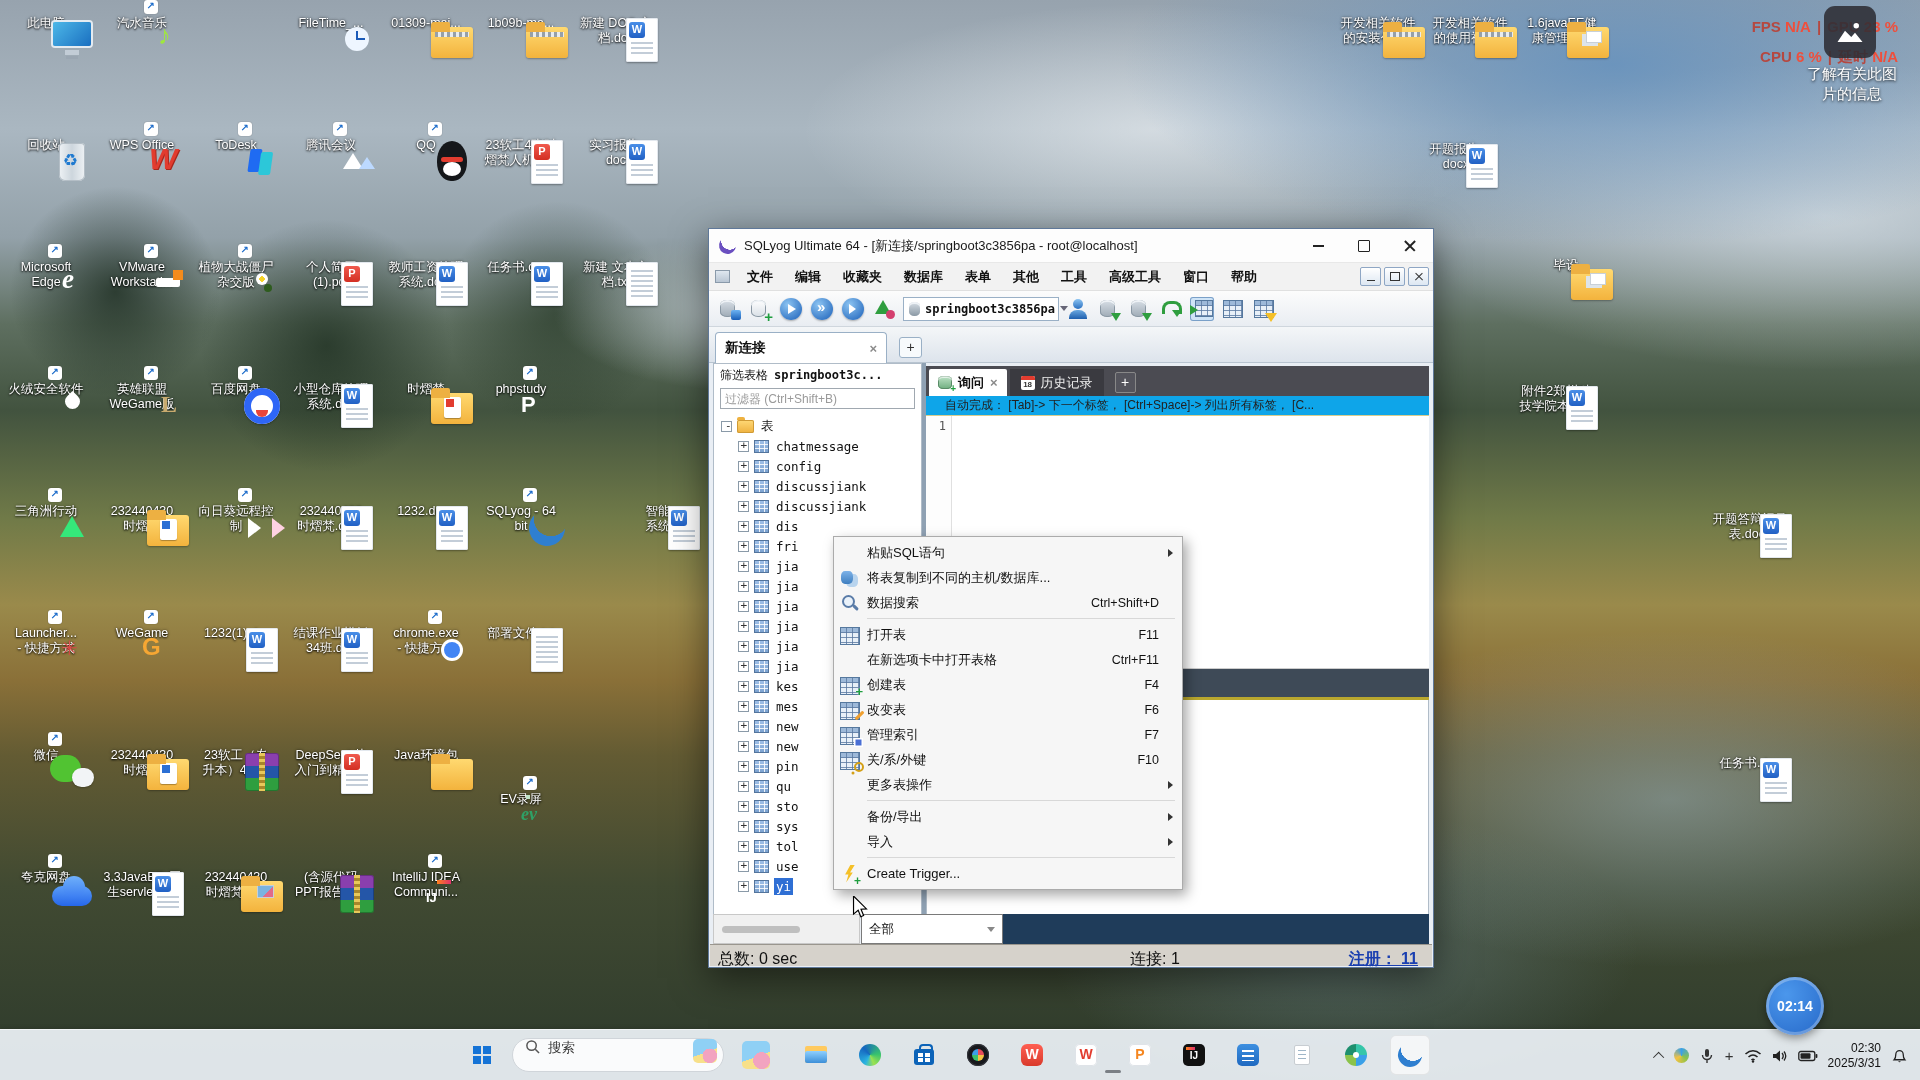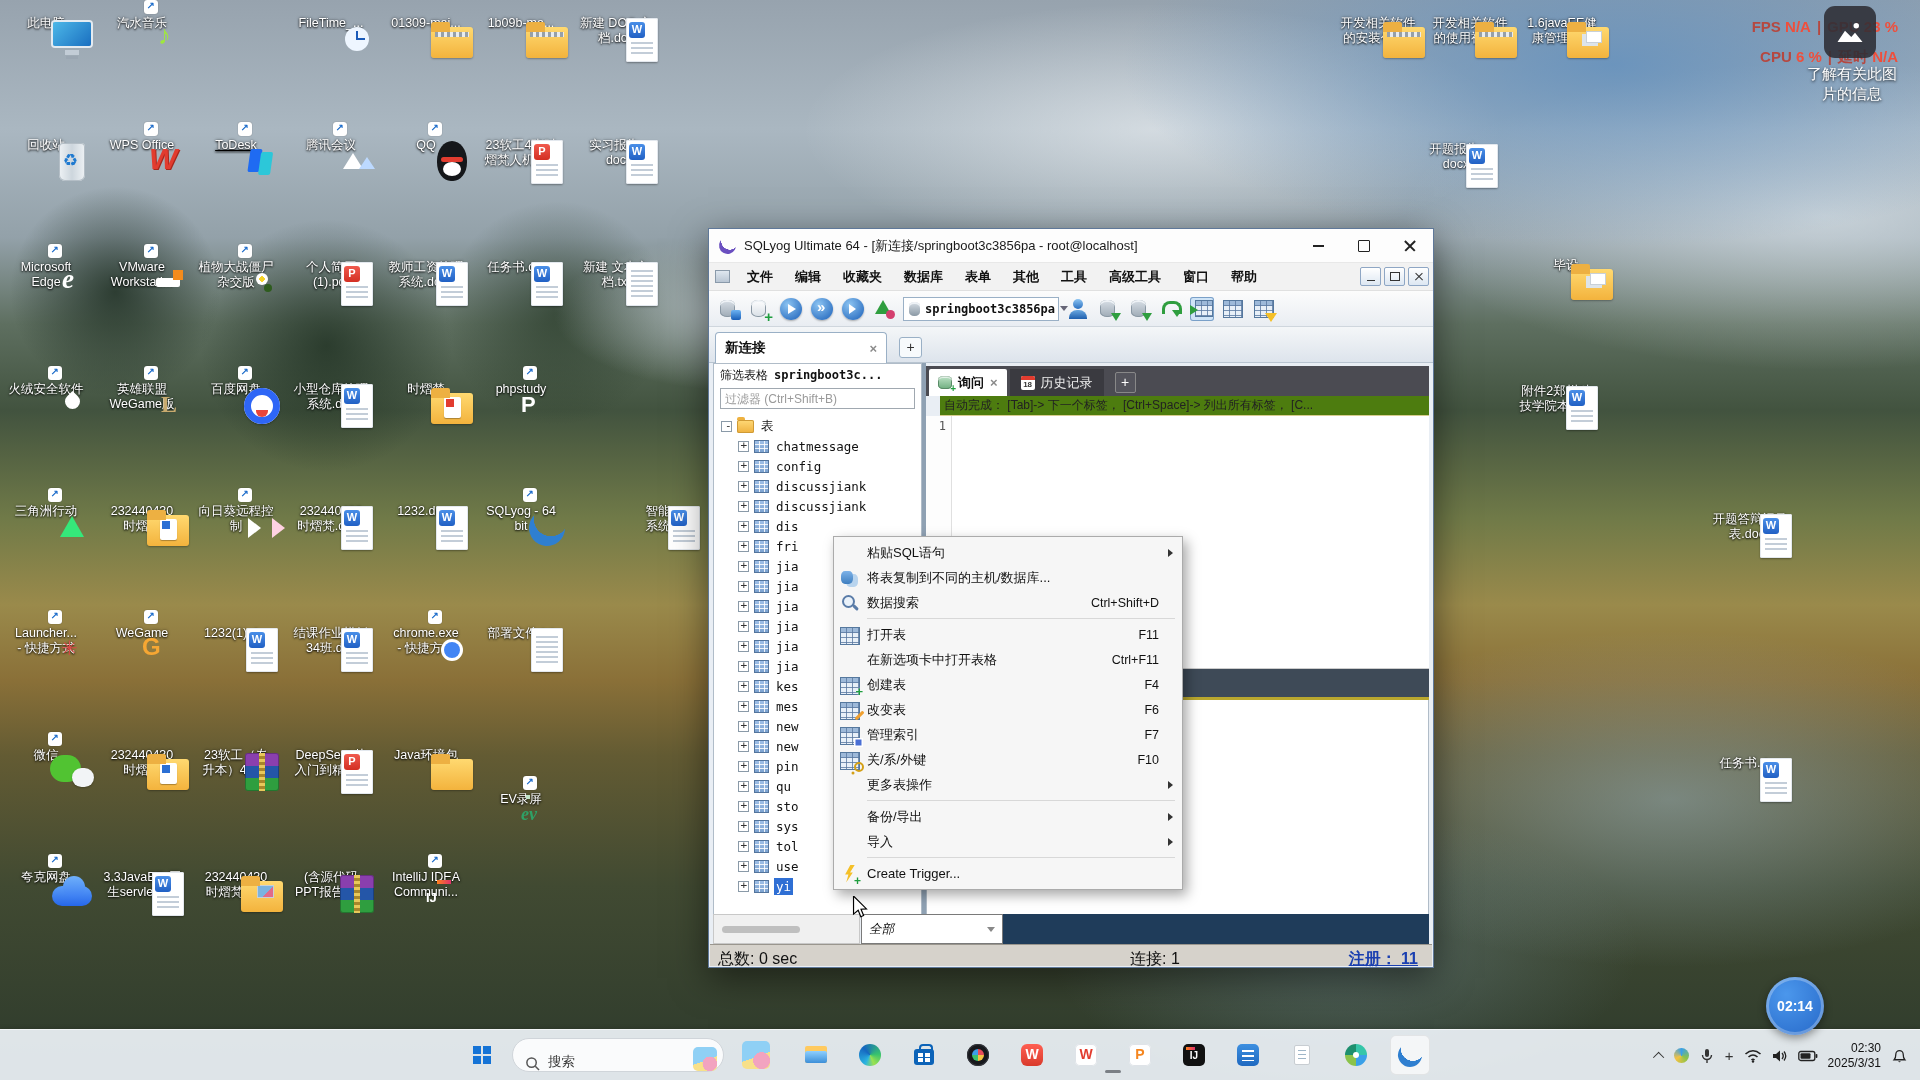--- a/index.html
+++ b/index.html
@@ -206,29 +206,29 @@
 .qtabs { height:30px; background:#4b4b52; display:flex; align-items:flex-end; padding-left:3px; gap:3px; }
 .qtab-active { background:#fff; height:27px; display:flex; align-items:center; gap:6px; padding:0 9px; font-size:13px; font-weight:bold; color:#111; border-radius:2px 2px 0 0; }
 .qdb { width:14px; height:13px; border-radius:5px/4px; background:linear-gradient(#bfe3c8,#6fae7f); box-shadow:inset 0 2px 0 rgba(255,255,255,.6), inset 0 0 0 1px #588a66; position:relative; }
 .qdb::after { content:"+"; position:absolute; right:-4px; bottom:-5px; font:bold 10px "Liberation Sans",sans-serif; color:#1f9e3f; }
 .qtab { background:#3a3a40; color:#eee; height:27px; display:flex; align-items:center; gap:6px; padding:0 11px; font-size:13px; }
 .cal { width:14px; height:14px; background:#fff; border-radius:2px; position:relative; overflow:hidden; flex:none; }
 .cal::before { content:""; position:absolute; top:0; left:0; right:0; height:4px; background:#e23c2f; }
 .cal .d { position:absolute; top:4px; left:0; right:0; text-align:center; font-size:8px; line-height:10px; color:#333; font-weight:bold; }
 .qadd { width:21px; height:21px; border:1px solid #888; background:#54545c; color:#fff; margin:0 0 3px 8px; text-align:center; line-height:19px; font-size:14px; border-radius:2px; }
 .qadd::before { content:"+"; }
-.hintbar { height:20px; background:#4d7c0f; border-bottom:1px solid #d8cd8e; font-size:12px; color:#222; display:flex; align-items:center; padding:0 4px; white-space:nowrap; overflow:hidden;margin-left:14px; }
+.hintbar { height:20px; background:#0ea5e9; border-bottom:1px solid #d8cd8e; font-size:12px; color:#222; display:flex; align-items:center; padding:0 19px; white-space:nowrap; overflow:hidden; }
 .editor { height:253px; background:#fff; position:relative; border-bottom:1px solid #ccc; }
 .gutter { position:absolute; left:0; top:0; bottom:0; width:26px; border-right:1px solid #e0e0e0; background:#fdfdfd; color:#555; font:12px "DejaVu Sans Mono",monospace; text-align:right; padding:3px 5px 0 0; }
 .result-band { height:28px; background:#3e4a57; position:relative; }
 .band-tab { position:absolute; left:236px; top:4px; width:20px; height:20px; background:linear-gradient(#ffe08a,#edb042); border-radius:2px; box-shadow:inset 0 0 0 1px #b8862f; }
 .yline { height:3px; background:#b9a72e; }
 .result-area { background:#fff; height:216px; border-left:1px solid #b0bcc8; border-right:1px solid #b0bcc8; }
 
-.bottom-strip { position:absolute; left:4px; right:4px; bottom:23px; height:30px; display:flex; align-items:stretch;font-style:italic; }
+.bottom-strip { position:absolute; left:4px; right:4px; bottom:23px; height:30px; display:flex; align-items:stretch; }
 .hscroll { width:147px; background:#f0f0f0; position:relative; border:1px solid #c8c8c8; }
 .hscroll .thumb { position:absolute; left:8px; top:11px; width:78px; height:7px; border-radius:4px; background:#bfbfbf; }
 .res-combo { width:142px; background:#fff; border:1px solid #7a7a7a; display:flex; align-items:center; padding:0 7px; font-size:12.5px; color:#111; margin-left:1px; }
 .res-combo .combo-chev { border-top-color:#888; }
 .navy { flex:1; background:#1f3c5a; }
 .statusbar { position:absolute; left:1px; right:1px; bottom:1px; height:22px; background:#d6d2cb; border-top:1px solid #9a968e; font-size:16px; color:#111; }
 .st-total { position:absolute; left:8px; top:4px; }
 .st-conn { position:absolute; left:420px; top:4px; }
 .st-reg { position:absolute; right:14px; top:4px; color:#1a3fb0; text-decoration:underline; font-weight:bold; }
 
@@ -265,21 +265,21 @@
 .tb-apps .tb-btn { position:static; }
 .tb-btn.active { background:rgba(255,255,255,.65); box-shadow:inset 0 0 0 1px rgba(0,0,0,.07); }
 .tb-btn.active::after { content:""; position:absolute; bottom:2px; left:50%; transform:translateX(-50%); width:16px; height:3px; border-radius:2px; background:#7a7f85; }
 .g { position:relative; width:26px; height:26px; display:block; }
 .g .in { position:absolute; display:none; font-style:normal; }
 .tb-start { width:18px; height:18px; background:
  linear-gradient(#1573d6 0 0) 0 0/8px 8px no-repeat,
  linear-gradient(#1573d6 0 0) 10px 0/8px 8px no-repeat,
  linear-gradient(#1573d6 0 0) 0 10px/8px 8px no-repeat,
  linear-gradient(#1573d6 0 0) 10px 10px/8px 8px no-repeat; }
-.search-pill { position:absolute; left:512px; top:8px; width:212px; height:34px; border-radius:17px; background:rgba(255,255,255,.85); border:1px solid #d0d5da; display:flex; align-items:flex-end; padding:0 6px 0 12px; gap:8px; font-size:13.5px; color:#3a3a3a; }
+.search-pill { position:absolute; left:512px; top:8px; width:212px; height:34px; border-radius:17px; background:rgba(255,255,255,.85); border:1px solid #d0d5da; display:flex; align-items:flex-start; padding:0 6px 0 12px; gap:8px; font-size:13.5px; color:#3a3a3a; }
 .mini-img { margin-left:auto; width:24px; height:24px; border-radius:5px; background:radial-gradient(circle at 70% 70%,#f2a3c0 0 30%,transparent 31%),linear-gradient(160deg,#8fd0f5 0 55%,#f7e08a 55%); }
 .tb-explorer::before { content:""; position:absolute; left:2px; top:4px; width:22px; height:17px; border-radius:2px; background:#ffca5f; }
 .tb-explorer::after { content:""; position:absolute; left:2px; top:9px; width:22px; height:12px; border-radius:2px; background:linear-gradient(#8fd0ff,#3d8fd8); }
 .tb-edge::before { content:""; position:absolute; inset:2px; border-radius:50%; background:conic-gradient(from 210deg,#2bb3e0,#1566c0 30%,#37c26e 65%,#9be24f 85%,#2bb3e0); }
 .tb-store::before { content:""; position:absolute; left:3px; top:7px; width:20px; height:16px; border-radius:3px; background:#0c63b8; }
 .tb-store::after { content:""; position:absolute; left:8px; top:2px; width:10px; height:6px; border:2px solid #0c63b8; border-bottom:none; border-radius:4px 4px 0 0; }
 .tb-store .in { display:block; left:7px; top:11px; width:12px; height:9px; background:
  linear-gradient(#fff 0 0) 0 0/5px 4px no-repeat, linear-gradient(#fff 0 0) 7px 0/5px 4px no-repeat,
  linear-gradient(#fff 0 0) 0 5px/5px 4px no-repeat, linear-gradient(#fff 0 0) 7px 5px/5px 4px no-repeat; }
 .tb-disc::before { content:""; position:absolute; inset:2px; border-radius:50%; background:#17181c; box-shadow:inset 0 0 0 1px #34363c; }
@@ -378,21 +378,21 @@
       <div class="dicon-cell" style="left: 96px; top: 746px;">
         <span class="dico f-base t-folder-doc"><i class="in"></i></span>
         <div class="dlabel">232440430
 时熠梵</div>
       </div>
       <div class="dicon-cell" style="left: 96px; top: 868px;">
         <span class="dico t-doc t-doc-w"><i class="in"></i></span>
         <div class="dlabel">3.3JavaEE-原
 生servlet_j...</div>
       </div>
-      <div class="dicon-cell" style="left: 190px; top: 136px; text-decoration: underline;">
+      <div class="dicon-cell" style="left: 190px; top: 136px;">
         <span class="dico t-todesk sc"><i class="in"></i><i class="scb"></i></span>
         <div class="dlabel">ToDesk</div>
       </div>
       <div class="dicon-cell" style="left: 190px; top: 258px;">
         <span class="dico t-pvz sc"><i class="in"></i><i class="scb"></i></span>
         <div class="dlabel">植物大战僵尸
 杂交版</div>
       </div>
       <div class="dicon-cell" style="left: 190px; top: 380px;">
         <span class="dico t-baidu sc"><i class="scb"></i></span>

